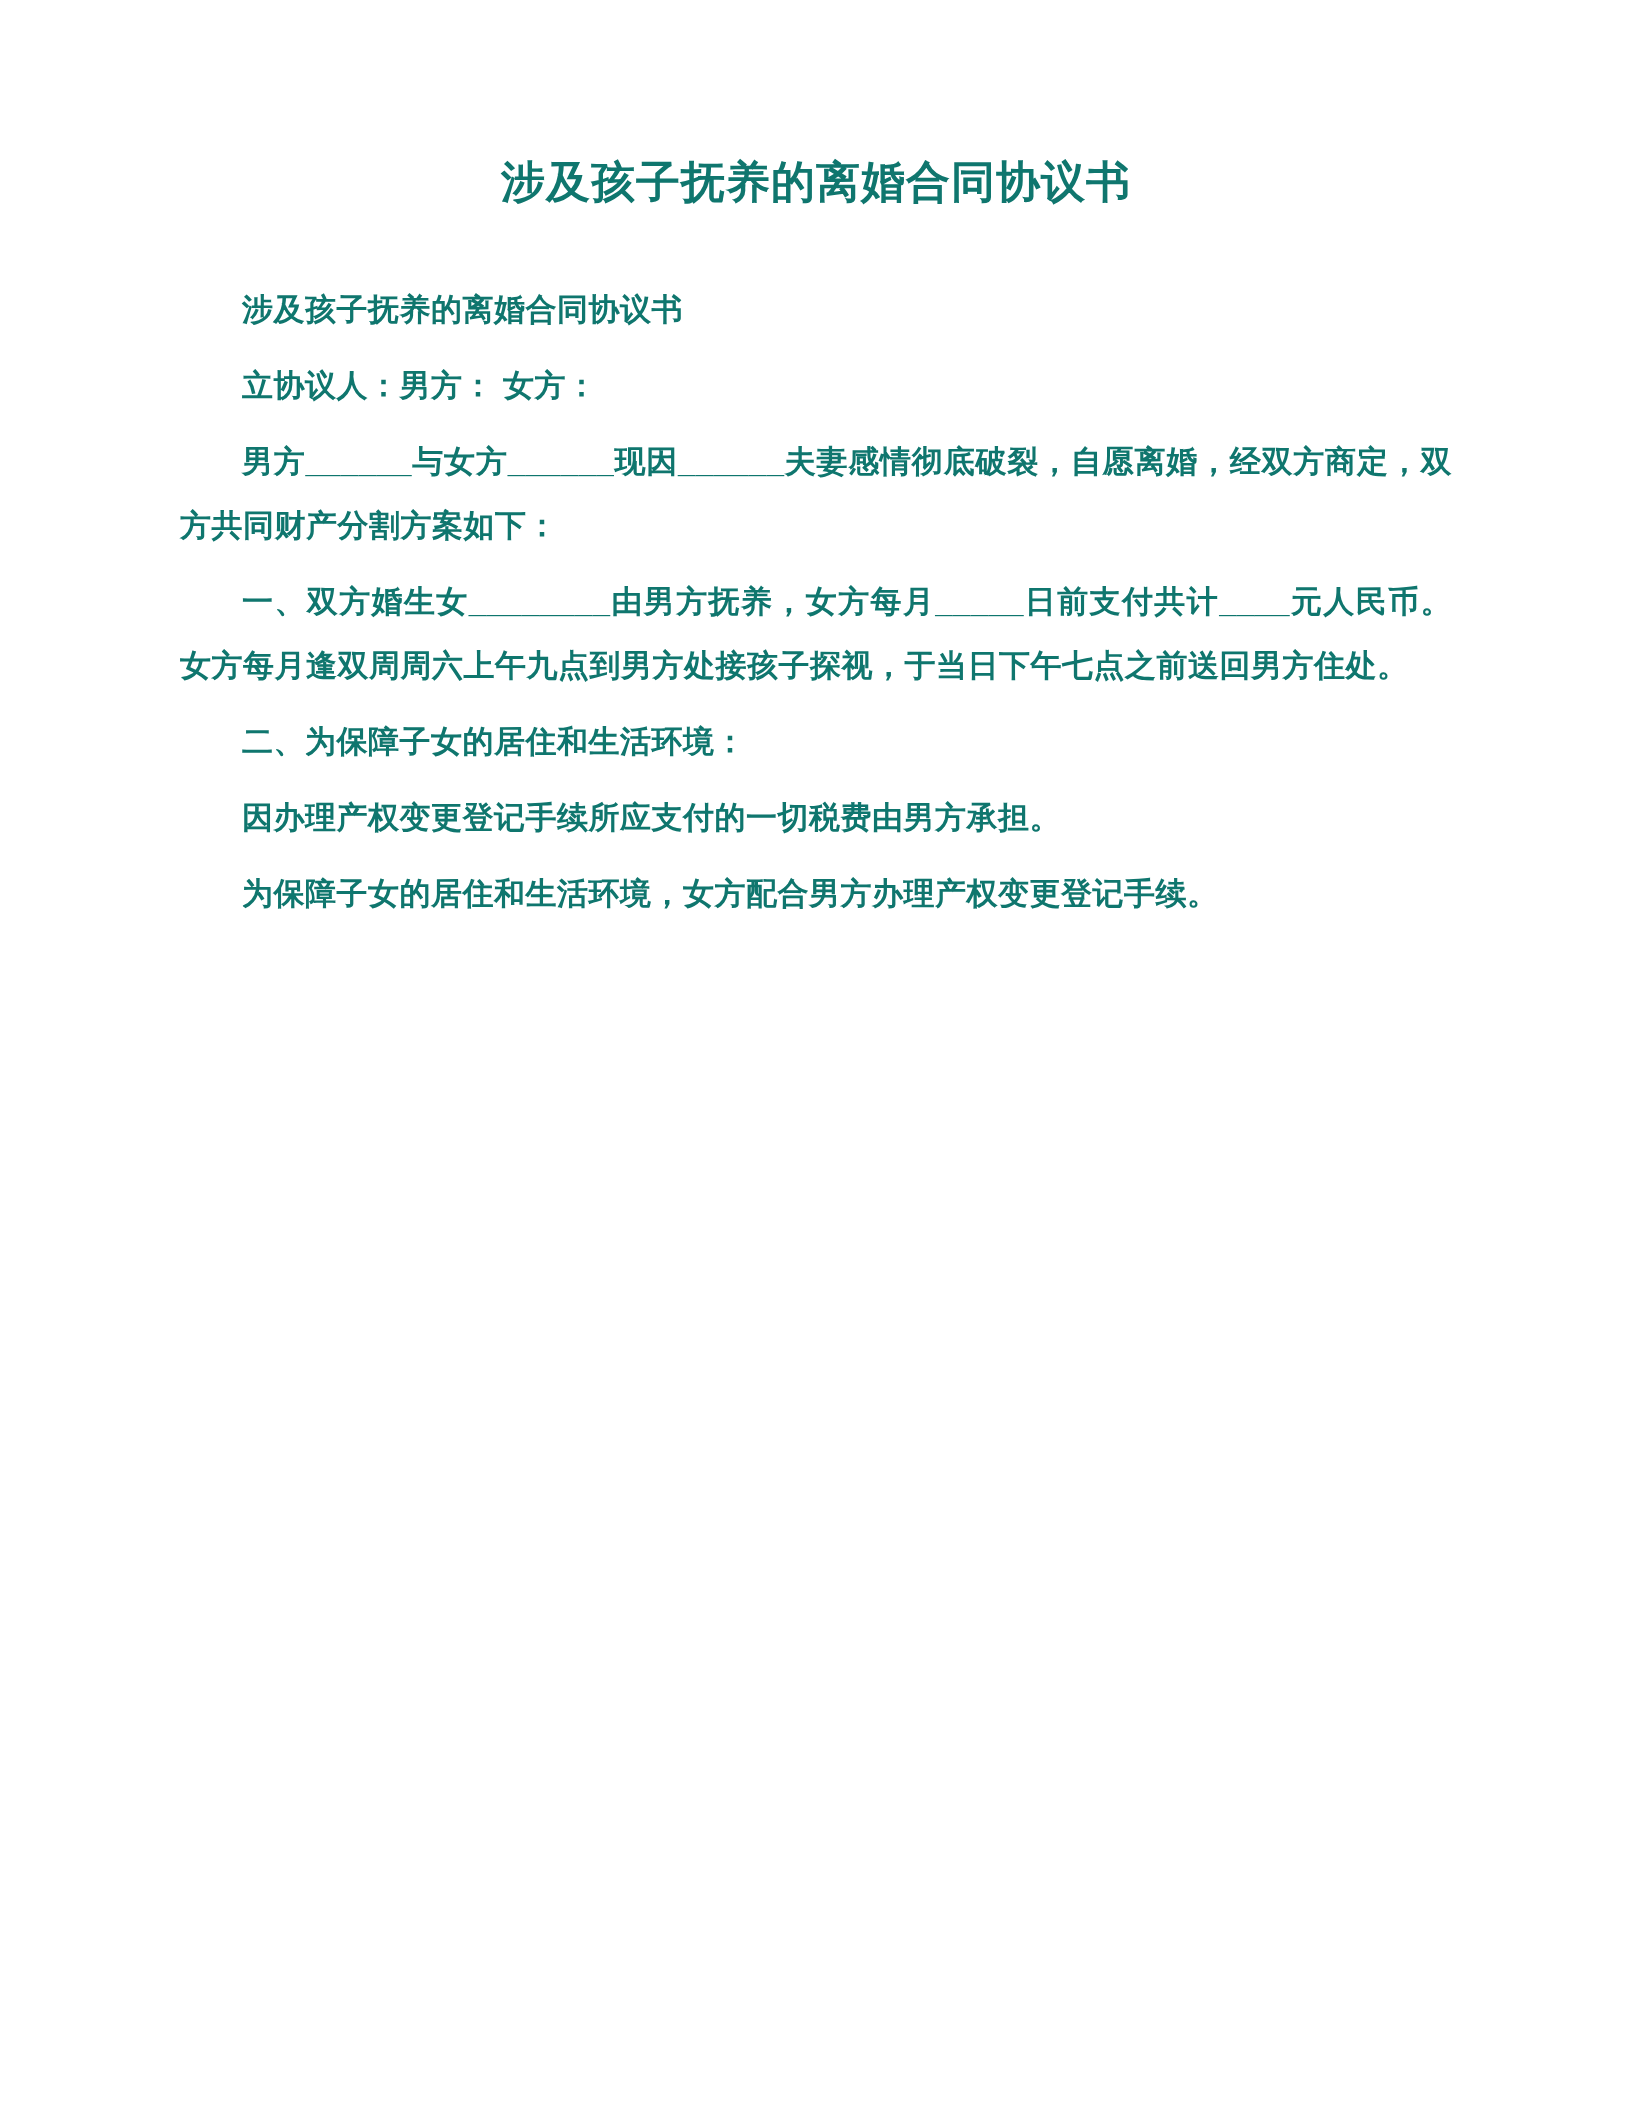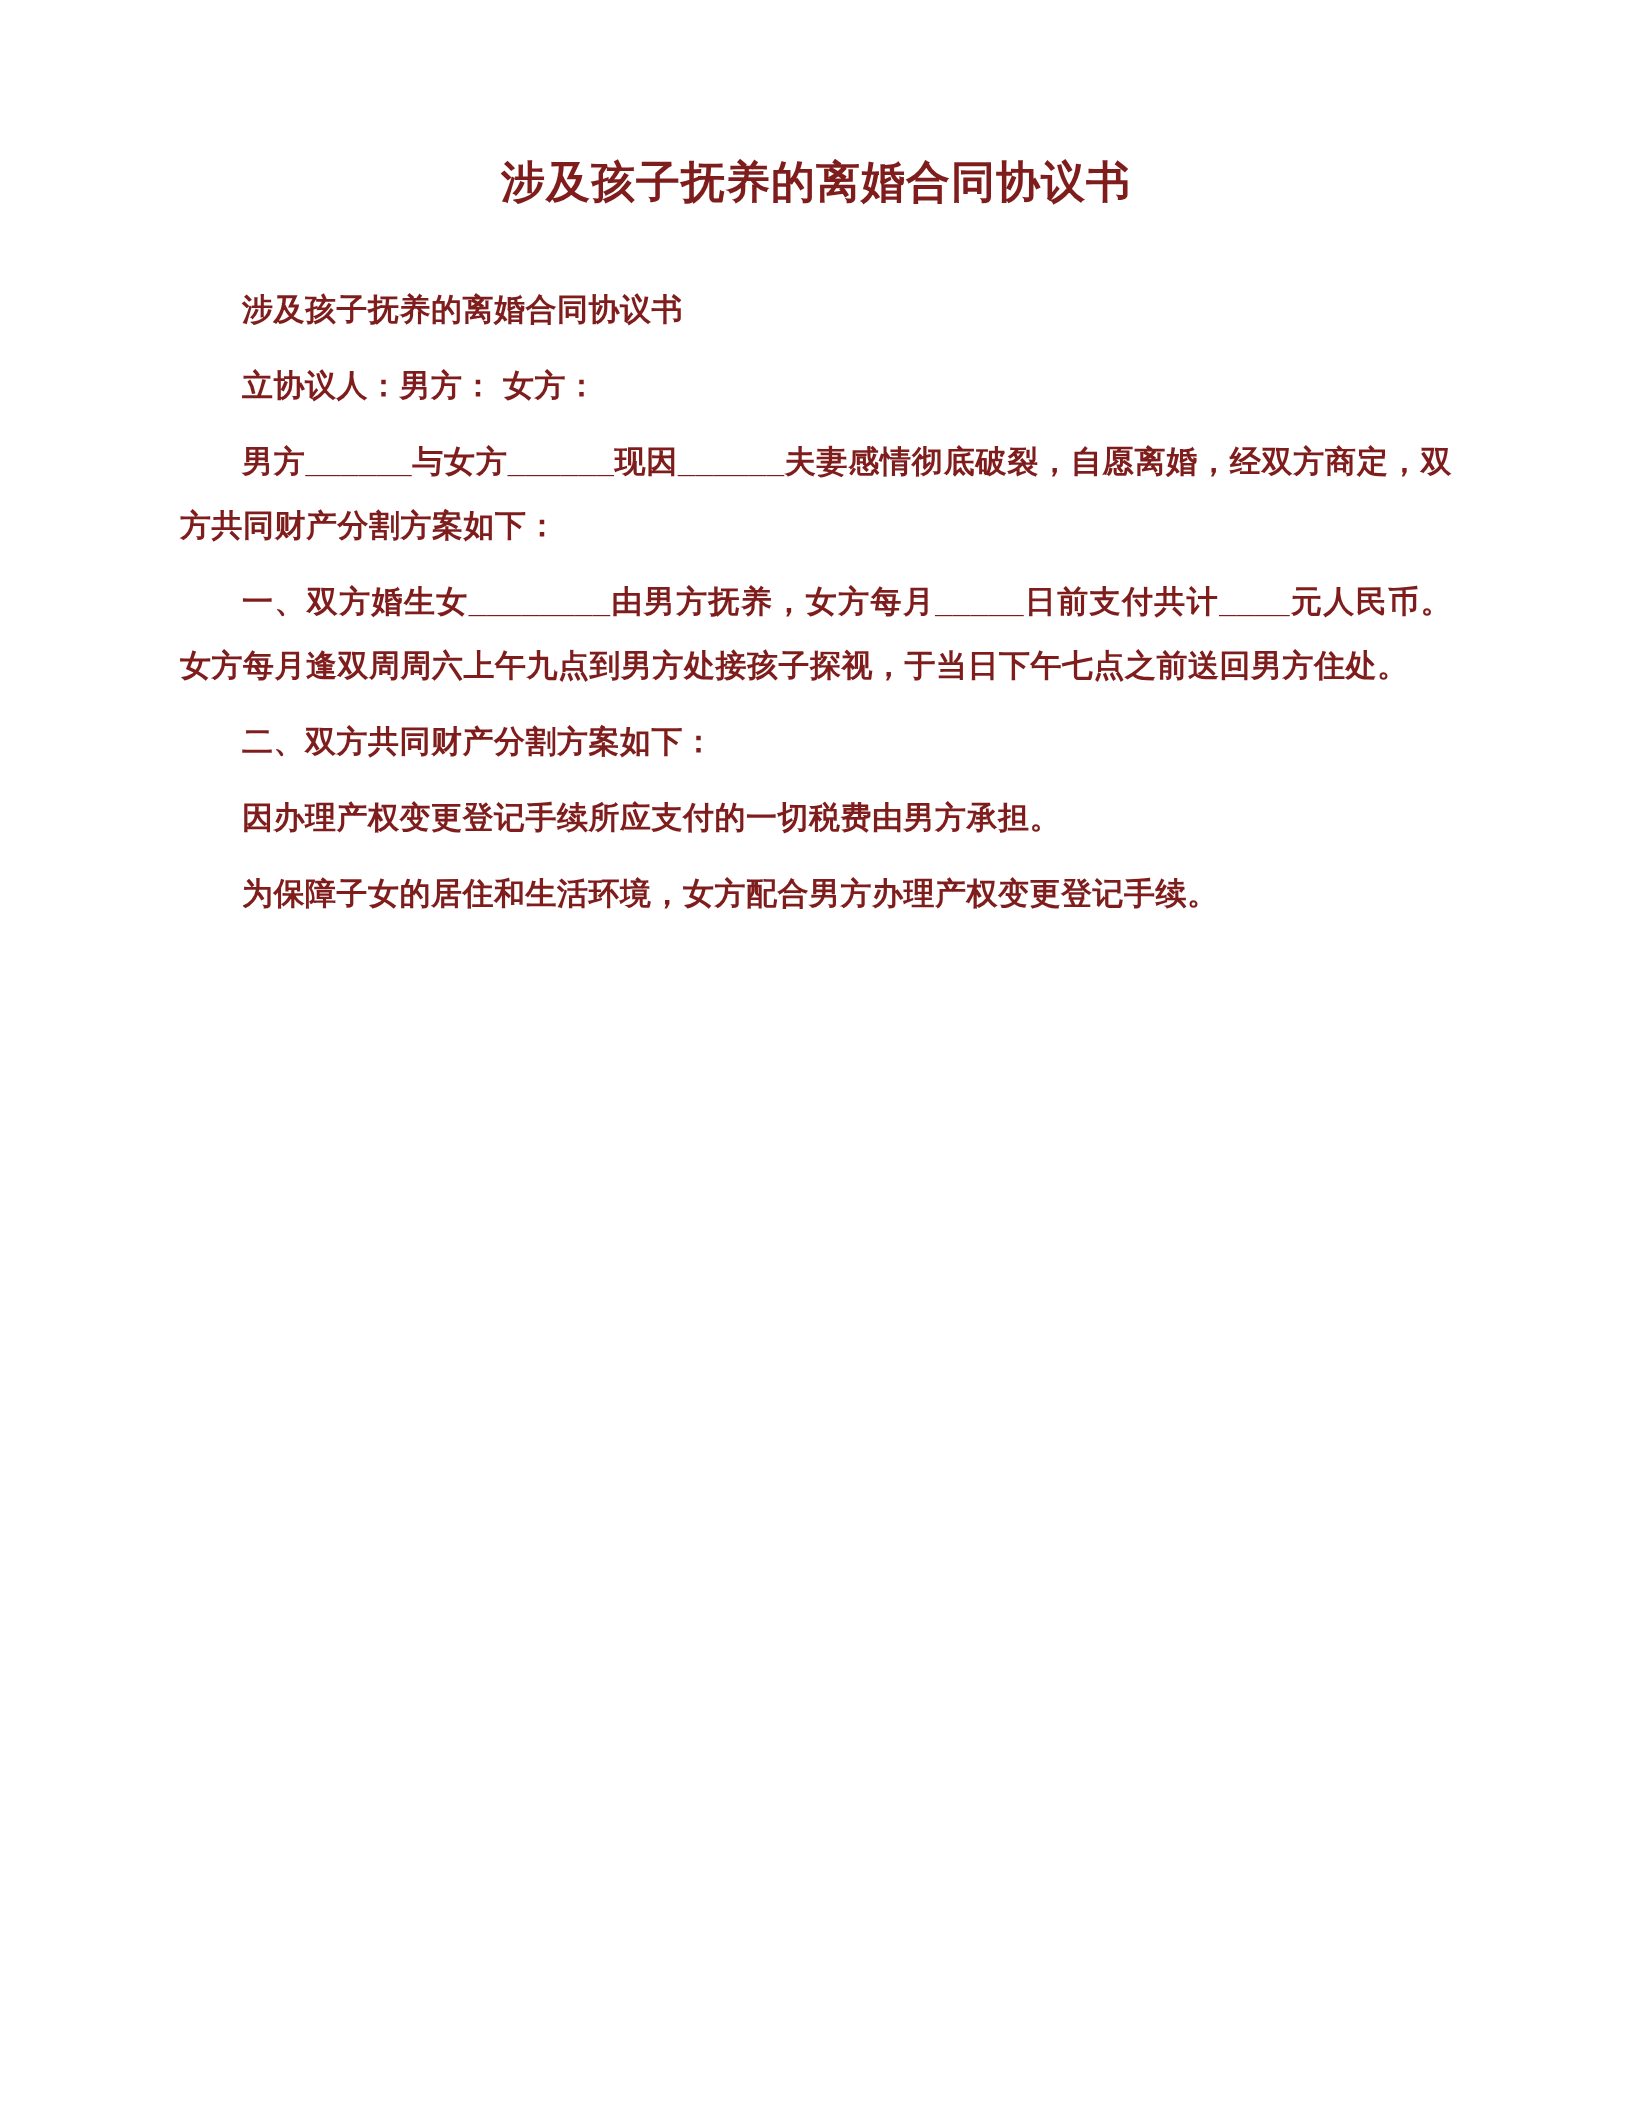--- a/index.html
+++ b/index.html
@@ -4,21 +4,21 @@
 <style>
   * { margin: 0; padding: 0; box-sizing: border-box; }
   html, body { background: #ffffff; }
   .page {
     position: relative;
     width: 1632px;
     height: 2112px;
     margin: 0 auto;
     background: #ffffff;
     font-family: "Liberation Sans", sans-serif;
-    color: #7f1d1d;
+    color: #0f766e;
     overflow: hidden;
   }
   .content {
     padding: 152px 180px 0 180px;
   }
   .doc-title {
     text-align: center;
     font-size: 44px;
     font-weight: 700;
     line-height: 60px;
@@ -40,17 +40,17 @@
 <body>
 
 <div class="page">
   <div class="content">
     <h1 class="doc-title">涉及孩子抚养的离婚合同协议书</h1>
 
     <p class="paragraph">涉及孩子抚养的离婚合同协议书</p>
     <p class="paragraph">立协议人：男方： 女方：</p>
     <p class="paragraph">男方______与女方______现因______夫妻感情彻底破裂，自愿离婚，经双方商定，双方共同财产分割方案如下：</p>
     <p class="paragraph">一、双方婚生女________由男方抚养，女方每月_____日前支付共计____元人民币。女方每月逢双周周六上午九点到男方处接孩子探视，于当日下午七点之前送回男方住处。</p>
-    <p class="paragraph">二、双方共同财产分割方案如下：</p>
+    <p class="paragraph">二、为保障子女的居住和生活环境：</p>
     <p class="paragraph">因办理产权变更登记手续所应支付的一切税费由男方承担。</p>
     <p class="paragraph">为保障子女的居住和生活环境，女方配合男方办理产权变更登记手续。</p>
   </div>
 </div>
 
 </body></html>

